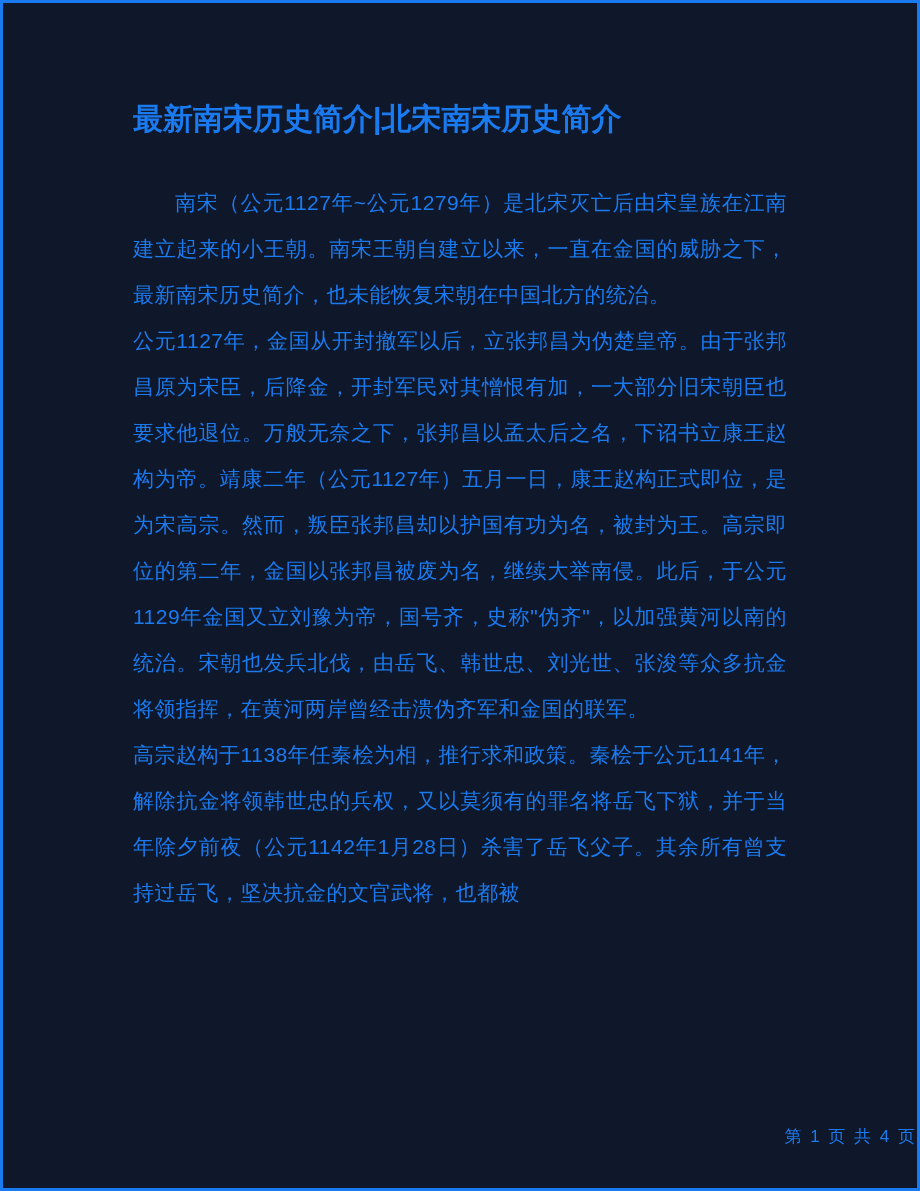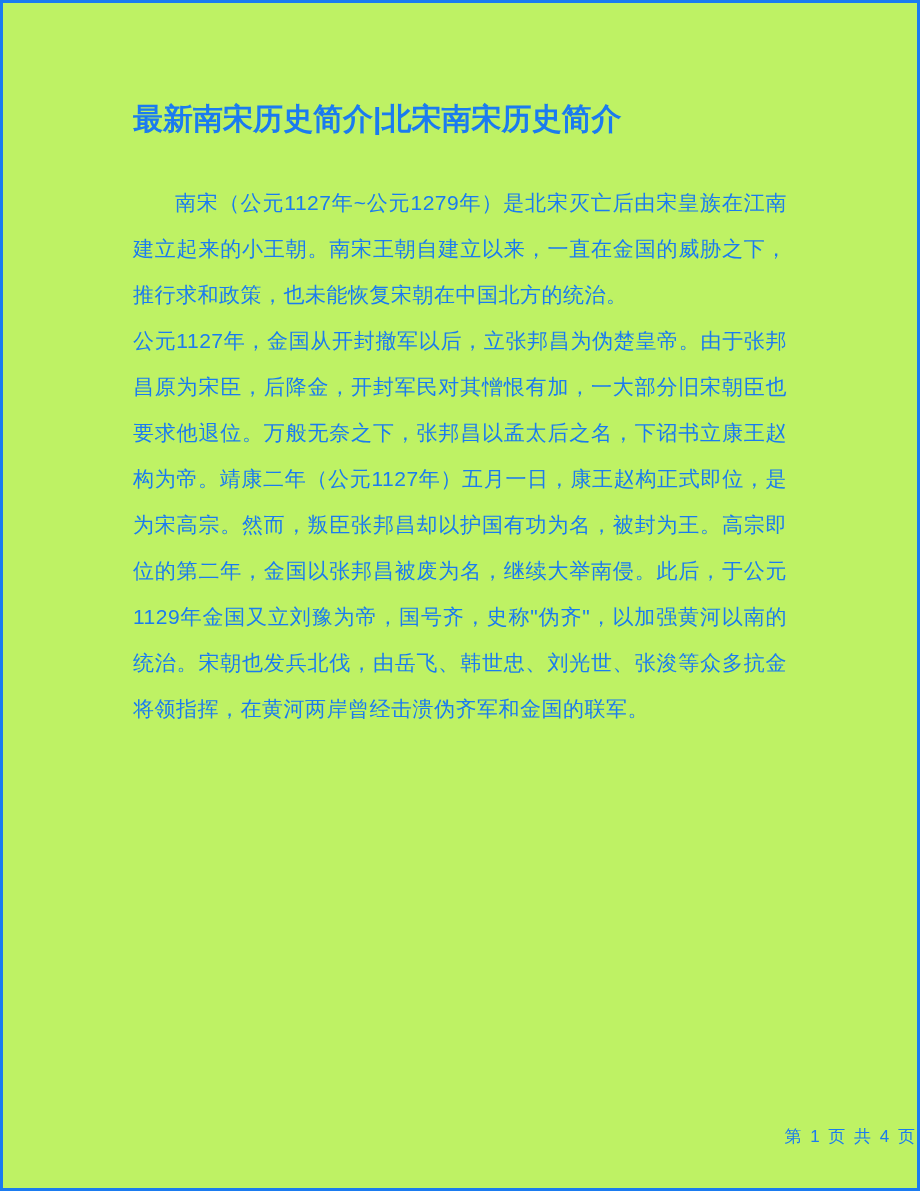--- a/index.html
+++ b/index.html
@@ -10,21 +10,21 @@
     width: 920px;
     height: 1191px;
     background: #ffffff;
     font-family: "Liberation Sans", sans-serif;
   }
   .page {
     position: relative;
     box-sizing: border-box;
     width: 920px;
     height: 1191px;
-    background: #bef264;
+    background: #0f172a;
     border: 3px solid #1a7bf0;
     padding: 0;
     overflow: hidden;
   }
   .page-inner {
     padding: 95px 130px 0 130px;
   }
   .doc-title {
     font-size: 30px;
     font-weight: bold;
@@ -56,17 +56,18 @@
     color: #1a7bf0;
     letter-spacing: 2px;
   }
 </style>
 </head>
 <body>
 
 <div class="page">
   <div class="page-inner">
     <h1 class="doc-title">最新南宋历史简介|北宋南宋历史简介</h1>
-    <p class="para indent">南宋（公元1127年~公元1279年）是北宋灭亡后由宋皇族在江南建立起来的小王朝。南宋王朝自建立以来，一直在金国的威胁之下，推行求和政策，也未能恢复宋朝在中国北方的统治。</p>
+    <p class="para indent">南宋（公元1127年~公元1279年）是北宋灭亡后由宋皇族在江南建立起来的小王朝。南宋王朝自建立以来，一直在金国的威胁之下，最新南宋历史简介，也未能恢复宋朝在中国北方的统治。</p>
     <p class="para">公元1127年，金国从开封撤军以后，立张邦昌为伪楚皇帝。由于张邦昌原为宋臣，后降金，开封军民对其憎恨有加，一大部分旧宋朝臣也要求他退位。万般无奈之下，张邦昌以孟太后之名，下诏书立康王赵构为帝。靖康二年（公元1127年）五月一日，康王赵构正式即位，是为宋高宗。然而，叛臣张邦昌却以护国有功为名，被封为王。高宗即位的第二年，金国以张邦昌被废为名，继续大举南侵。此后，于公元1129年金国又立刘豫为帝，国号齐，史称"伪齐"，以加强黄河以南的统治。宋朝也发兵北伐，由岳飞、韩世忠、刘光世、张浚等众多抗金将领指挥，在黄河两岸曾经击溃伪齐军和金国的联军。</p>
+    <p class="para">高宗赵构于1138年任秦桧为相，推行求和政策。秦桧于公元1141年，解除抗金将领韩世忠的兵权，又以莫须有的罪名将岳飞下狱，并于当年除夕前夜（公元1142年1月28日）杀害了岳飞父子。其余所有曾支持过岳飞，坚决抗金的文官武将，也都被</p>
   </div>
   <div class="footer">第 1 页 共 4 页</div>
 </div>
 
 </body></html>

